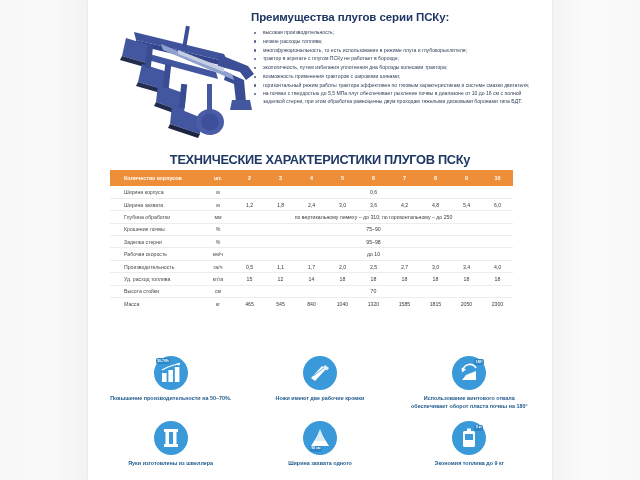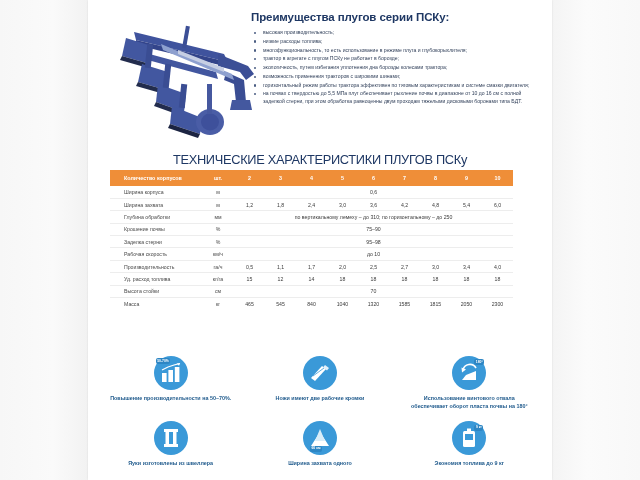--- a/index.html
+++ b/index.html
@@ -60,21 +60,21 @@
   .adv-list li .bullet {
     position: absolute; left: 3px; top: 2.6px;
     width: 2.4px; height: 2.4px; border-radius: 50%;
     background: #4a5d82;
   }
 
   
   .tbl-title {
     position: absolute; left: 0; top: 152px; width: 464px;
     text-align: center;
-    font-size: 12.8px; font-weight: normal;
+    font-size: 12.8px; font-weight: bold;
     color: #1f3864; letter-spacing: -0.3px;
   }
   .table-zone {
     position: absolute; left: 22px; top: 170px; width: 424px;
   }
   table.spec {
     width: 400px;
     border-collapse: collapse;
     table-layout: fixed;
   }

